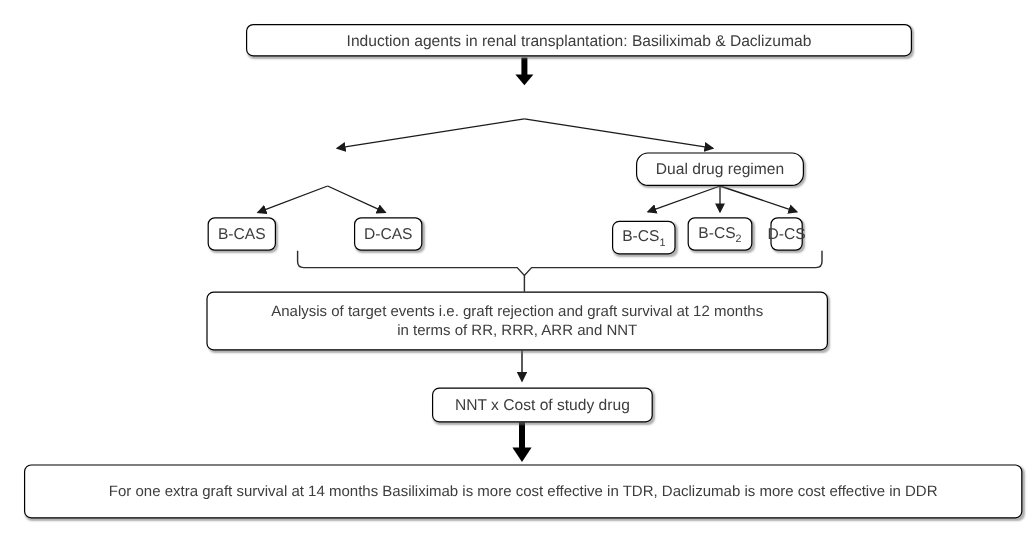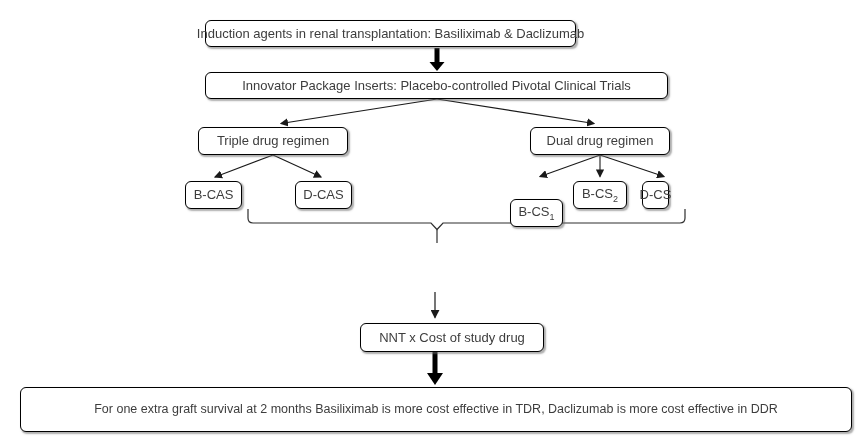--- a/index.html
+++ b/index.html
@@ -14,27 +14,27 @@
     box-shadow:1.6px 1.6px 1.6px rgba(110,110,110,.55);
     display:flex;flex-direction:column;align-items:center;justify-content:center;
     text-align:center;color:#3d3d3d;font-size:13px;line-height:1.22;
     white-space:nowrap;
   }
   .node.multi{white-space:normal;font-size:12.5px;}
   .node sub{font-size:9px;line-height:1;}
   .lbl{display:inline;}
   .row{display:block;}
   
-  #n-induction{left:205px;top:20px;width:371px;height:27px;}
+  #n-induction{left:205px;top:20px;width:555px;height:27px;}
   #n-innovator{left:205px;top:72px;width:463px;height:27px;}
   #n-triple{left:198px;top:127px;width:150px;height:28px;}
-  #n-dual{left:530px;top:127px;width:140px;height:28px;}
-  #n-bcas{left:185px;top:181px;width:57px;height:28px;}
+  #n-dual{left:530px;top:127px;width:140px;height:28px;border-radius:10px;}
+  #n-bcas{left:173px;top:181px;width:57px;height:28px;}
   #n-dcas{left:295px;top:181px;width:57px;height:28px;text-align:center;}
-  #n-bcs1{left:510px;top:199px;width:53px;height:28px;}
+  #n-bcs1{left:510px;top:184px;width:53px;height:28px;}
   #n-bcs2{left:573px;top:181px;width:54px;height:28px;}
   #n-dcs{left:642px;top:181px;width:27px;height:28px;}
   #n-analysis{left:172px;top:243px;width:518px;height:49px;}
   #n-nnt{left:360px;top:323px;width:184px;height:29px;}
   #n-conclusion{left:20px;top:387px;width:832px;height:45px;}
 </style>
 </head>
 <body>
 
 <div class="stage">
@@ -87,27 +87,21 @@
     <g>
       <line x1="435" y1="352" x2="435" y2="374" stroke="#000" stroke-width="5"></line>
       <polygon points="427,373 443,373 435,385" fill="#000"></polygon>
     </g>
   </svg>
 
   <div class="node" id="n-induction">
     <span class="lbl">Induction agents in renal transplantation: Basiliximab &amp; Daclizumab</span>
   </div>
 
-  <div class="node" id="n-innovator">
-    <span class="lbl">Innovator Package Inserts: Placebo-controlled Pivotal Clinical Trials</span>
-  </div>
 
-  <div class="node" id="n-triple">
-    <span class="lbl">Triple drug regimen</span>
-  </div>
 
   <div class="node" id="n-dual">
     <span class="lbl">Dual drug regimen</span>
   </div>
 
   <div class="node" id="n-bcas">
     <span class="lbl">B-CAS</span>
   </div>
 
   <div class="node" id="n-dcas">
@@ -119,22 +113,26 @@
   </div>
 
   <div class="node" id="n-bcs2">
     <span class="lbl"><span>B-CS</span><sub>2</sub></span>
   </div>
 
   <div class="node" id="n-dcs">
     <span class="lbl">D-CS</span>
   </div>
 
+  <div class="node multi" id="n-analysis">
+    <span class="row">Analysis of target events i.e. graft rejection and graft survival at 12 months</span>
+    <span class="row">in terms of RR, RRR, ARR and NNT</span>
+  </div>
 
   <div class="node" id="n-nnt">
     <span class="lbl">NNT x Cost of study drug</span>
   </div>
 
   <div class="node multi" id="n-conclusion">
-    <span class="row">For one extra graft survival at 2 months Basiliximab is more cost effective in TDR, Daclizumab is more cost effective in DDR</span>
+    <span class="row">For one extra graft survival at 14 months Basiliximab is more cost effective in TDR, Daclizumab is more cost effective in DDR</span>
   </div>
 
 </div>
 
 </body></html>

